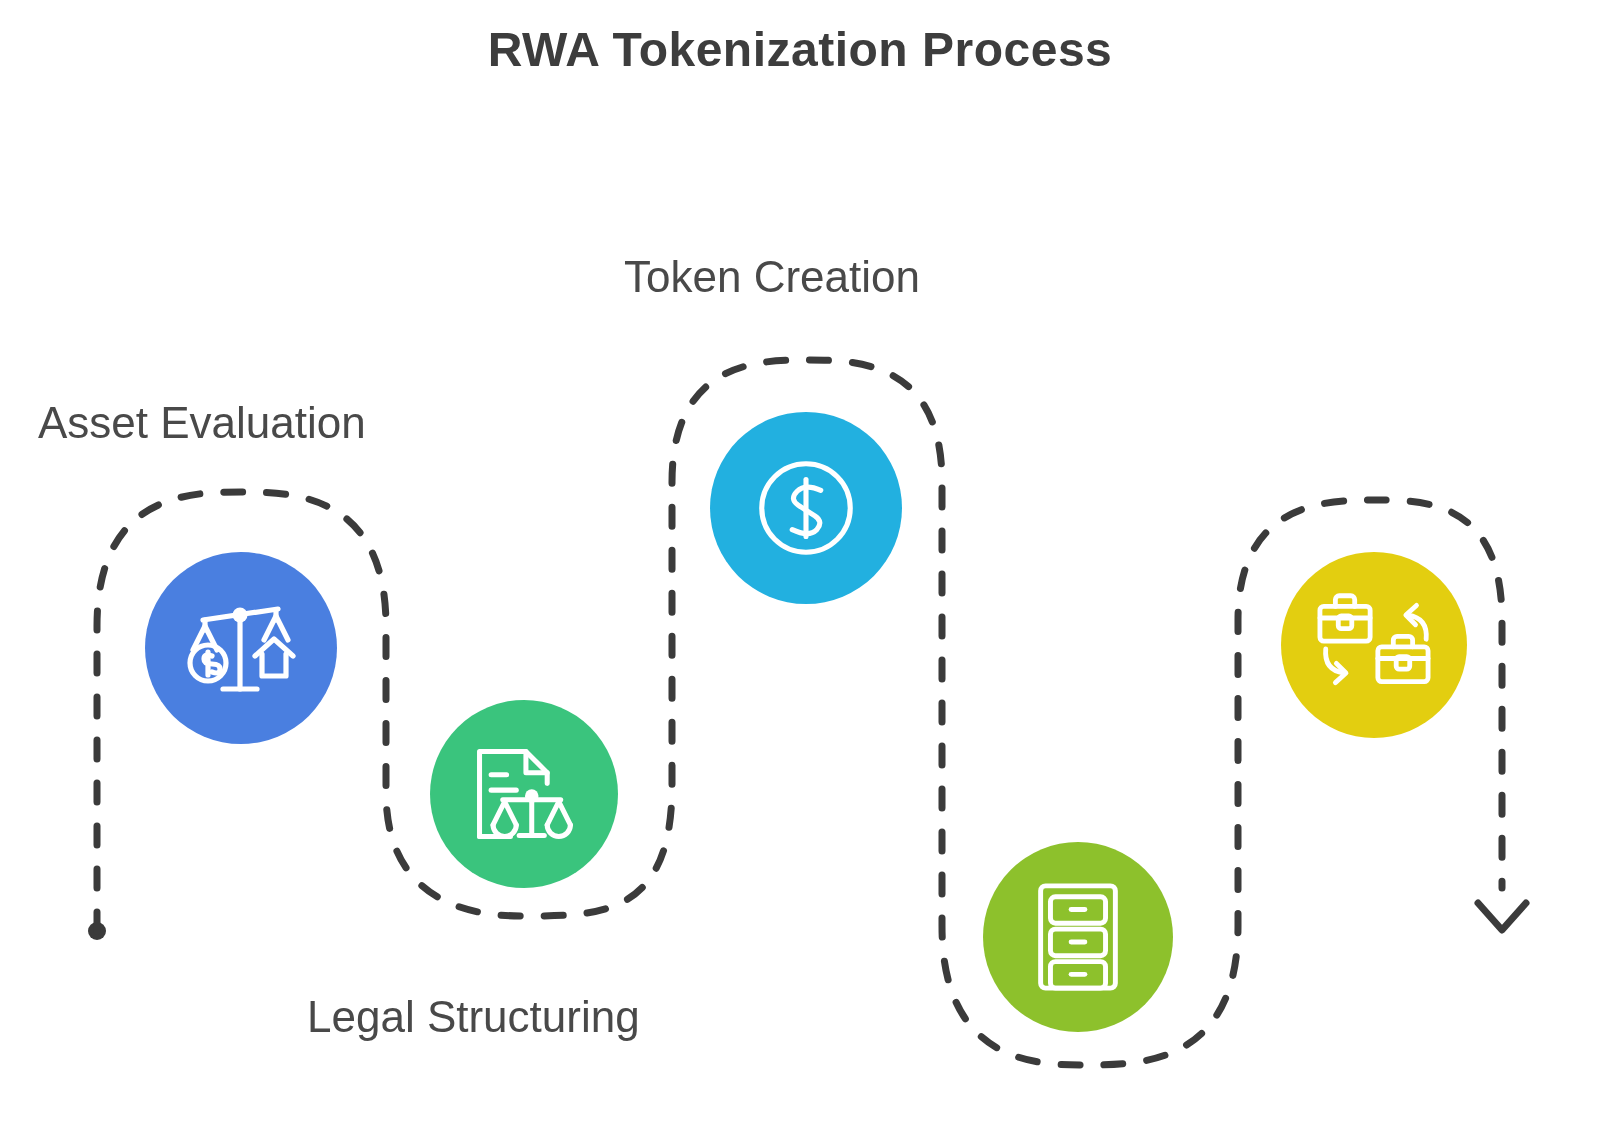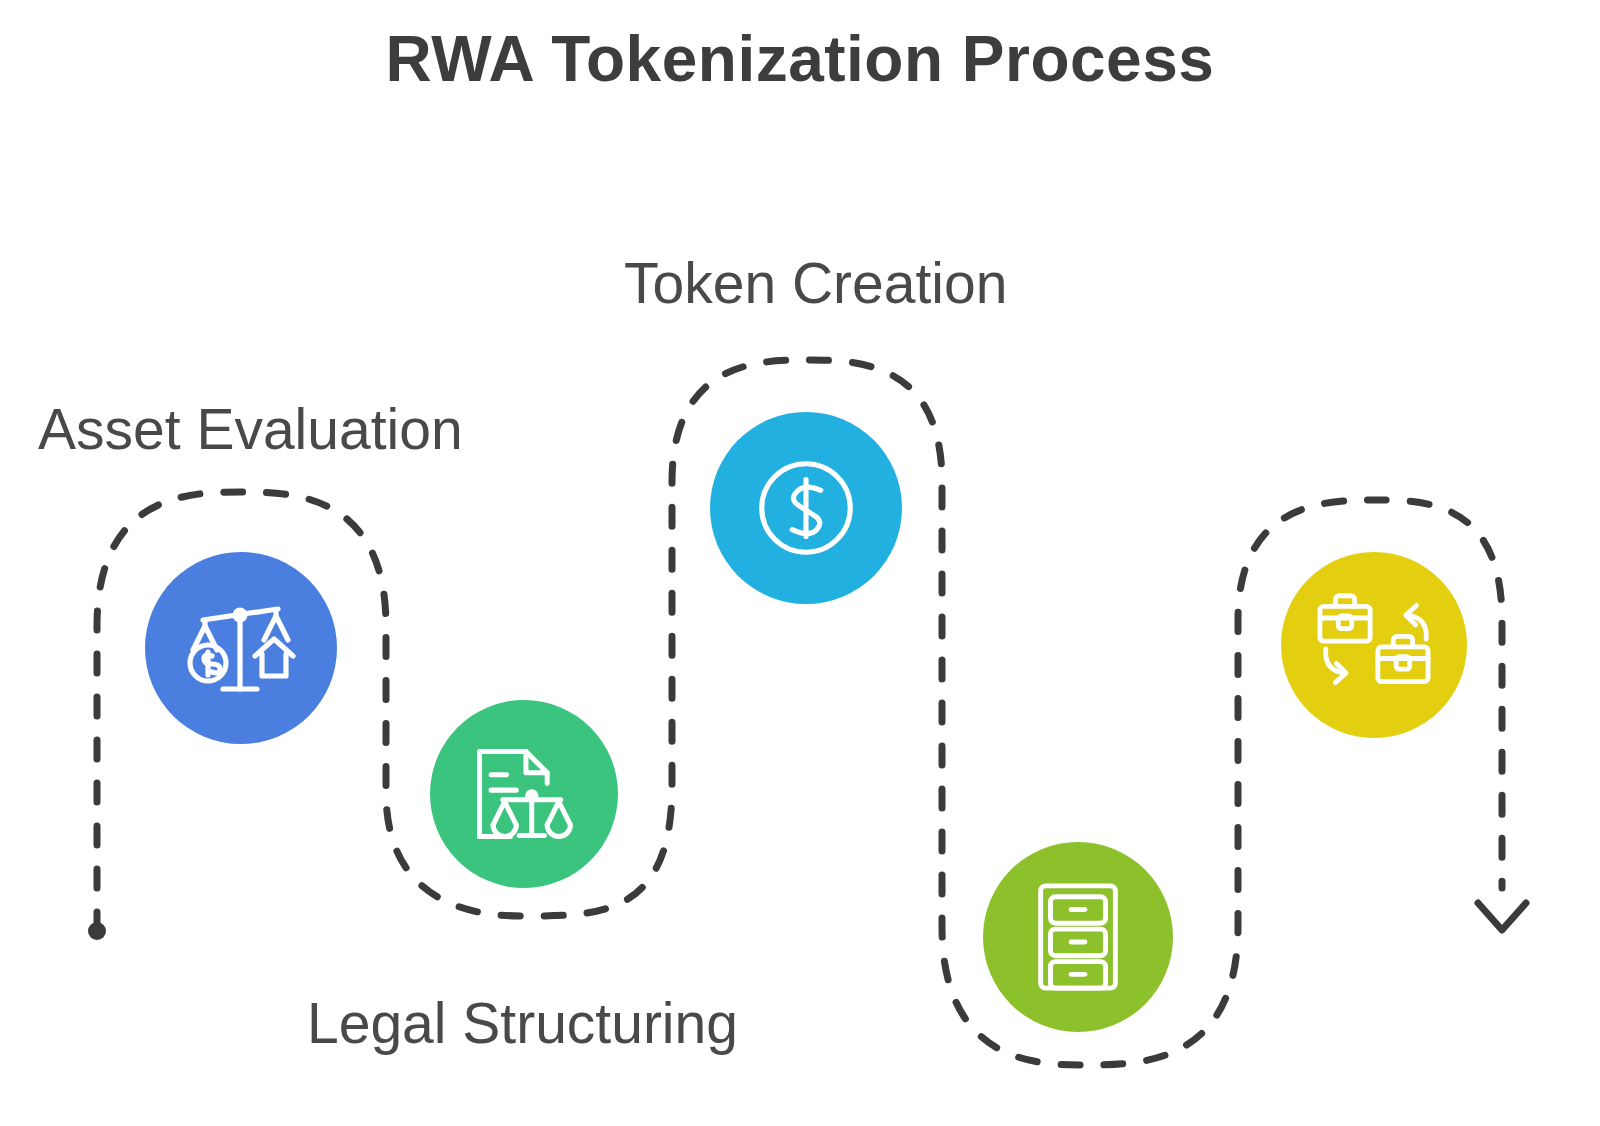--- a/index.html
+++ b/index.html
@@ -23,29 +23,29 @@
     top: 0;
     width: 1600px;
     height: 1126px;
   }
   .page-title {
     position: absolute;
     left: 0;
     top: 22px;
     width: 1600px;
     text-align: center;
-    font-size: 64px;
+    font-size: 48px;
     font-weight: 700;
     color: #3d3d3d;
     letter-spacing: 0.5px;
     font-family: "Liberation Sans", sans-serif;
   }
   .step-label {
     position: absolute;
-    font-size: 57px;
+    font-size: 44px;
     font-weight: 400;
     color: #494949;
     line-height: 1.12;
     white-space: pre-line;
     font-family: "Liberation Sans", sans-serif;
   }
   .node {
     position: absolute;
     border-radius: 50%;
     display: flex;

